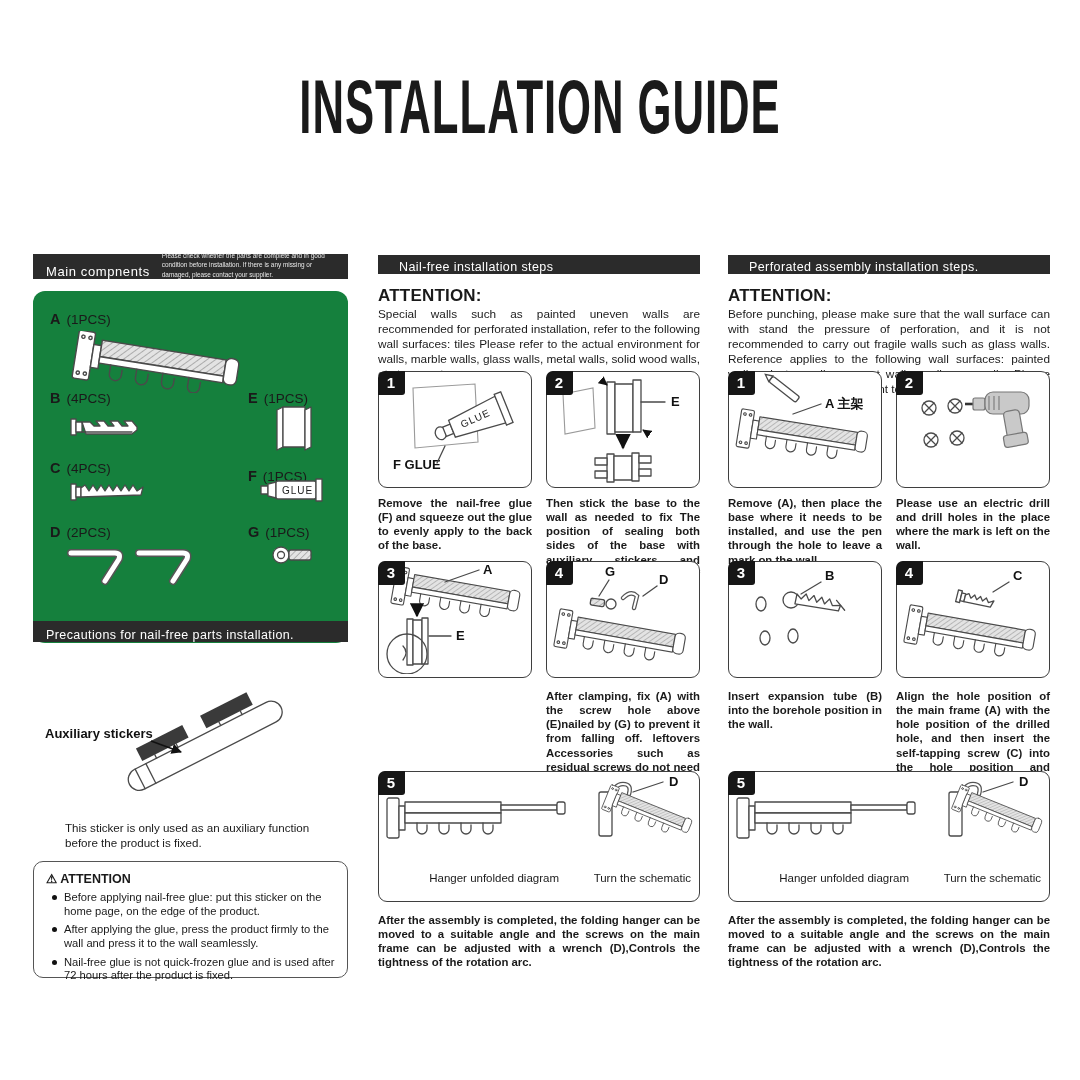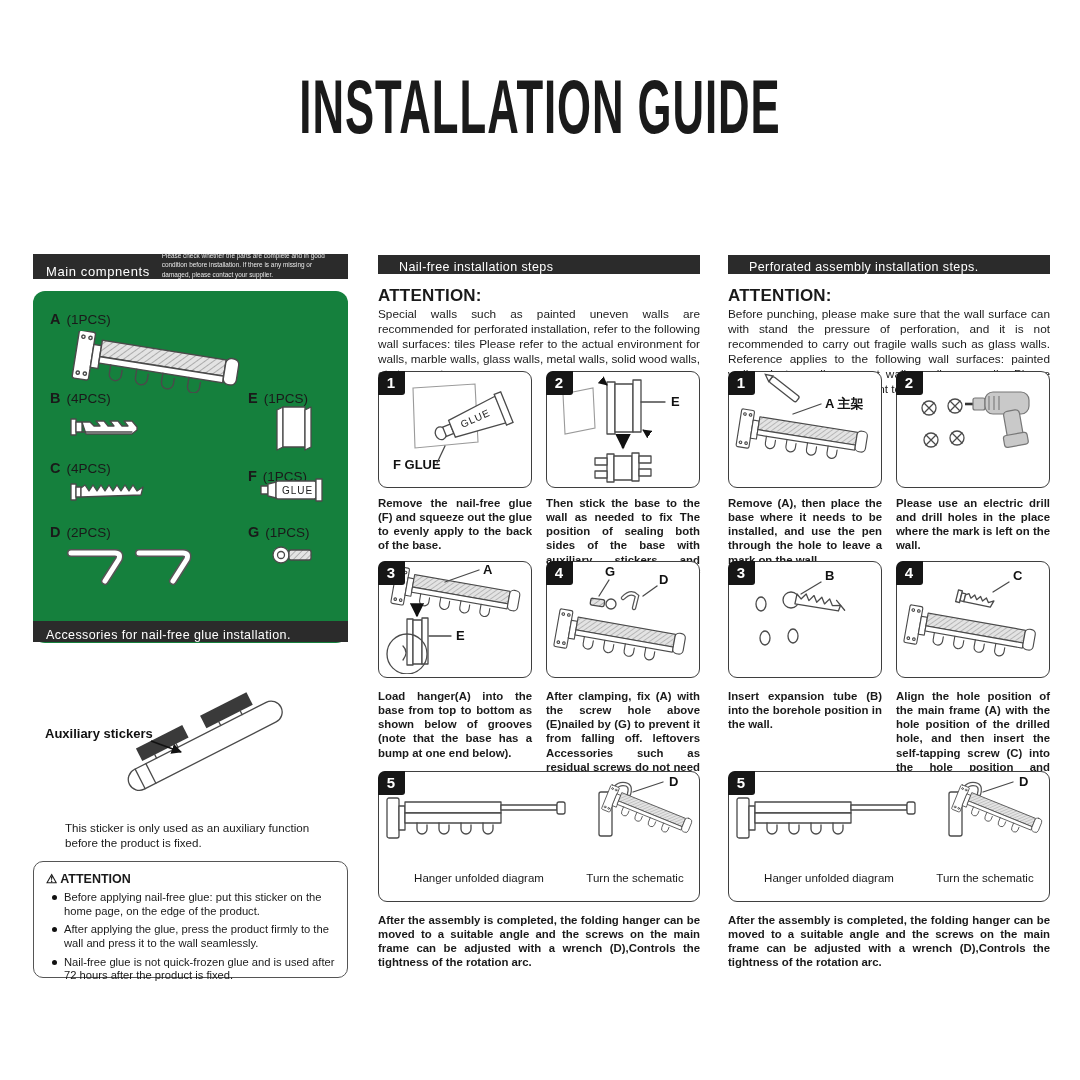--- a/index.html
+++ b/index.html
@@ -18,21 +18,21 @@
   .panel{position:absolute;left:33px;top:291px;width:315px;height:352px;background:#15803d;border-radius:12px;}
   .comp-label{position:absolute;font-size:13.5px;}
   .comp-label b{font-size:14.5px;margin-right:6px;}
   .att-head{position:absolute;font-weight:bold;font-size:17px;letter-spacing:.2px;}
   .att-par{position:absolute;width:322px;font-size:11.8px;line-height:1.27;text-align:justify;}
   .stepbox{position:absolute;border:1.5px solid #3f3f3f;border-radius:9px;background:#fff;box-sizing:border-box;}
   .stepnum{position:absolute;top:-1.5px;left:-1.5px;width:27px;height:24px;background:#161616;color:#fff;
            font-weight:bold;font-size:15px;display:flex;align-items:center;justify-content:center;
            border-radius:7px 0 3px 0;}
   .caption{position:absolute;font-size:11.4px;line-height:1.24;text-align:justify;font-weight:bold;}
-  .b5cap{position:absolute;font-size:11.5px;text-align:center;}
+  .b5cap{position:absolute;font-size:11.5px;text-align:right;}
   .sticker-note{position:absolute;left:65px;top:820px;width:270px;font-size:11.6px;line-height:1.3;}
   .attbox{position:absolute;left:33px;top:861px;width:315px;height:117px;border:1.2px solid #555;
           border-radius:10px;box-sizing:border-box;padding:9px 12px 0 12px;}
   .attbox-title{font-weight:bold;font-size:12.5px;margin-bottom:5px;}
   .attbox-row{display:flex;font-size:11.2px;line-height:1.22;margin-bottom:5px;}
   .attbox-dot{width:5px;height:5px;border-radius:50%;background:#111;margin:4px 7px 0 6px;flex:none;}
   svg .svgline{fill:none;stroke:#4a4a4a;stroke-width:1.3;stroke-linejoin:round;stroke-linecap:round;}
   svg .svgfill{fill:#fff;stroke:#4a4a4a;stroke-width:1.3;}
   svg .svglite{fill:none;stroke:#9a9a9a;stroke-width:1.1;}
   svg text.svglbl{font-family:"Liberation Sans",sans-serif;font-weight:bold;font-size:13px;fill:#111;}
@@ -153,21 +153,21 @@
     <svg class="abs" style="left:238px;top:252px" width="48" height="24" viewBox="0 0 48 24">
       <g class="svgline">
         <circle cx="10" cy="12" r="8" fill="#fff"></circle>
           <circle cx="10" cy="12" r="3.5" fill="#fff"></circle>
         <rect x="18" y="7" width="22" height="10" rx="2" fill="url(#hatchD)"></rect>
       </g>
     </svg>
   </div>
 
   <div class="bar bar-prec">
-    <span>Accessories for nail-free glue installation.</span>
+    <span>Precautions for nail-free parts installation.</span>
   </div>
 
   <svg class="abs" style="left:33px;top:648px" width="315" height="168" viewBox="0 0 315 168">
     <g transform="rotate(-27 170 100)">
       <rect class="svgfill" x="88" y="88" width="170" height="22" rx="11"></rect>
       <path class="svgline" d="M100 88 v22 M112 88 v22"></path>
       <rect x="110" y="70" width="52" height="14" fill="#3a3a3a"></rect>
       <path class="svgline" d="M124 84 v4 M148 84 v4"></path>
       <rect x="182" y="70" width="52" height="14" fill="#3a3a3a"></rect>
       <path class="svgline" d="M196 84 v4 M220 84 v4"></path>
@@ -274,21 +274,20 @@
         <rect x="44" y="36" width="14" height="7" rx="2" fill="url(#hatchD)" transform="rotate(8 44 36)"></rect>
         <circle cx="64" cy="42" r="5" fill="#fff"></circle>
       </g>
       <text class="svglbl" x="112" y="22">D</text>
       <path class="svgline" d="M110 24 L96 34"></path>
       <path d="M76 36 q8 -8 14 -2 l-3 12" fill="none" stroke="#555" stroke-width="4.5" stroke-linecap="round"></path>
       <path d="M76 36 q8 -8 14 -2 l-3 12" fill="none" stroke="#fff" stroke-width="2" stroke-linecap="round"></path>
       <use href="#hanger" x="6" y="44" width="140" height="52" transform="rotate(10 16 70)"></use>
     </svg>
   </div>
-  <div class="caption" style="left:378px;top:689px;width:154px">Load hanger(A) into the base from top to bottom as shown below of grooves (note that the base has a bump at one end below).</div>
   <div class="caption" style="left:546px;top:689px;width:154px">After clamping, fix (A) with the screw hole above (E)nailed by (G) to prevent it from falling off. leftovers Accessories such as residual screws do not need to be used and can be put away.Use when installing with holes.</div>
 
   <div class="stepbox" style="left:378px;top:771px;width:322px;height:131px">
     <div class="stepnum">5</div>
     <svg width="318" height="96" viewBox="0 0 318 96">
       <g class="svgline" transform="translate(8 24)">
         <rect x="0" y="2" width="12" height="40" rx="2" fill="#fff"></rect>
         <rect x="12" y="10" width="6" height="24" fill="#fff"></rect>
         <rect x="18" y="6" width="96" height="11" fill="#fff"></rect>
         <rect x="18" y="17" width="96" height="10" fill="#fff"></rect>

